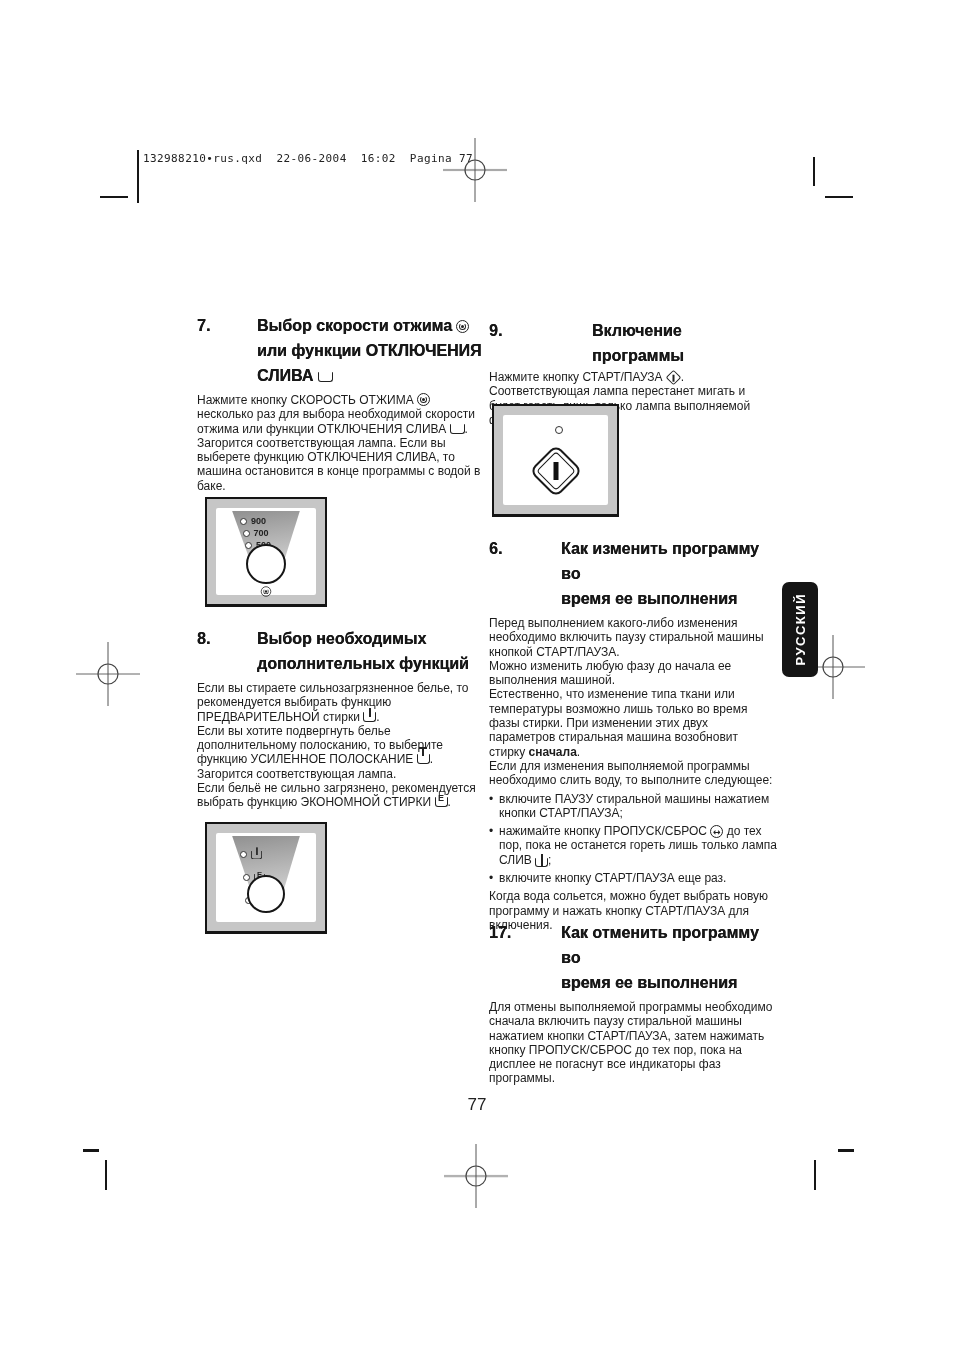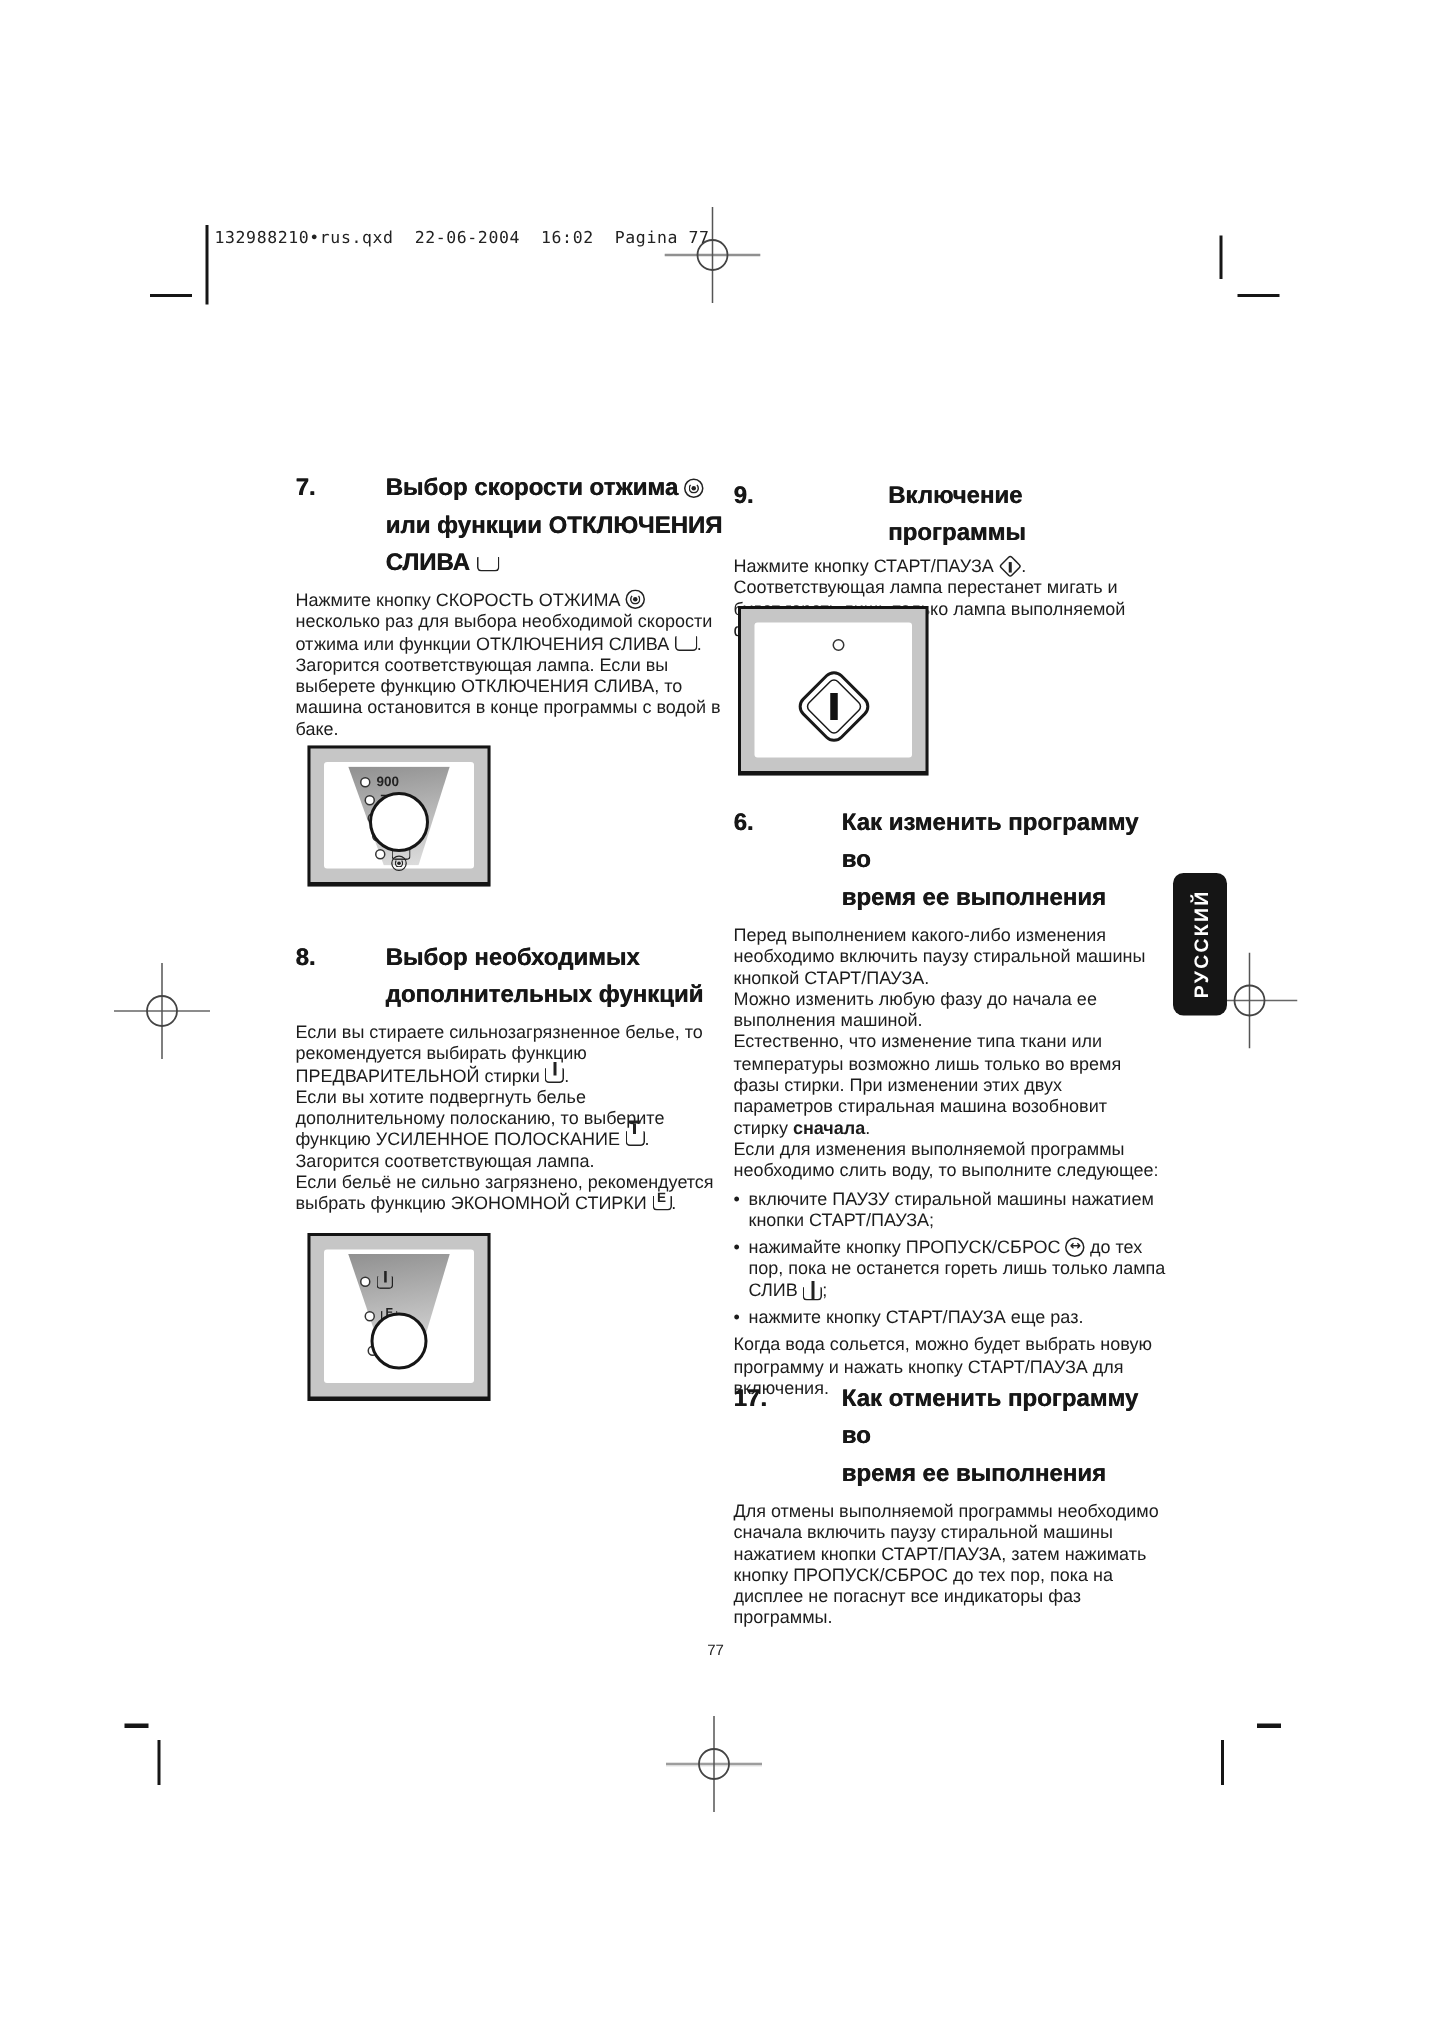--- a/index.html
+++ b/index.html
@@ -95,21 +95,21 @@
     position:absolute;left:782px;top:582px;width:36px;height:95px;
     background:#151515;border-radius:7px;
     display:flex;align-items:center;justify-content:center;
   }
   .lang-tab span{
     writing-mode:vertical-rl;transform:rotate(180deg);
     color:#fff;font-weight:bold;font-size:13px;letter-spacing:1.5px;
     font-family:"Liberation Sans",sans-serif;
   }
   
-  .pageno{position:absolute;left:437px;top:1095px;width:80px;text-align:center;font-size:10px;color:#222;}
+  .pageno{position:absolute;left:437px;top:1095px;width:80px;text-align:center;font-size:17px;color:#222;}
 </style>
 </head>
 <body>
 
 <div class="docheader">132988210•rus.qxd  22-06-2004  16:02  Pagina 77</div>
 
 <div class="crop" style="left:100px;top:196px;width:28px;height:2px;"></div>
 <div class="crop" style="left:137px;top:150px;width:2px;height:53px;"></div>
 <div class="crop" style="left:813px;top:157px;width:2px;height:29px;"></div>
 <div class="crop" style="left:825px;top:196px;width:28px;height:2px;"></div>
@@ -148,21 +148,21 @@
         <div class="h-line">Выбор скорости отжима <span class="ic ic-spin"></span></div>
         <div class="h-line">или функции ОТКЛЮЧЕНИЯ</div>
         <div class="h-line">СЛИВА <span class="ic ic-drain"></span></div>
       </div>
   </div>
   <div class="body-txt" style="max-height:106px;overflow:hidden;">
       <div class="para">Нажмите кнопку СКОРОСТЬ ОТЖИМА <span class="ic ic-spin"></span> несколько раз для выбора необходимой скорости отжима или функции ОТКЛЮЧЕНИЯ СЛИВА <span class="ic ic-drain"></span>. Загорится соответствующая лампа. Если вы выберете функцию ОТКЛЮЧЕНИЯ СЛИВА, то машина остановится в конце программы с водой в баке.</div>
     </div>
 </div>
 
-<div class="panel" style="left:205px;top:497px;width:122px;height:94px;">
+<div class="panel" style="left:205px;top:497px;width:122px;height:110px;">
   <div class="panel-inner">
     <div class="funnel funnel-1"></div>
     <div class="rows rows-1">
         <div class="prow" style="margin-left: 0px;">
           <span class="led"></span>
           <span>900</span>
         </div>
         <div class="prow" style="margin-left: 2.5px;">
           <span class="led"></span>
           <span>700</span>
@@ -256,21 +256,21 @@
       <div class="para bullet gap">
         <span class="bmark">•</span>
         <span class="btext">включите ПАУЗУ стиральной машины нажатием кнопки СТАРТ/ПАУЗА;</span>
       </div>
       <div class="para bullet gap">
         <span class="bmark">•</span>
         <span class="btext">нажимайте кнопку ПРОПУСК/СБРОС <span class="ic ic-skip"></span> до тех пор, пока не останется гореть лишь только лампа СЛИВ <span class="ic ic-drainlamp"></span>;</span>
       </div>
       <div class="para bullet gap">
         <span class="bmark">•</span>
-        <span class="btext">нажмите кнопку СТАРТ/ПАУЗА еще раз.</span>
+        <span class="btext">включите кнопку СТАРТ/ПАУЗА еще раз.</span>
       </div>
       <div class="para gap">Когда вода сольется, можно будет выбрать новую программу и нажать кнопку СТАРТ/ПАУЗА для включения.</div>
     </div>
 </div>
 
 <div class="block" style="left:489px;top:920px;width:288px;">
   <div class="heading">
     <div class="h-num" style="width:37px;">17.</div>
     <div class="h-text">
         <div class="h-line">Как отменить программу во</div>

